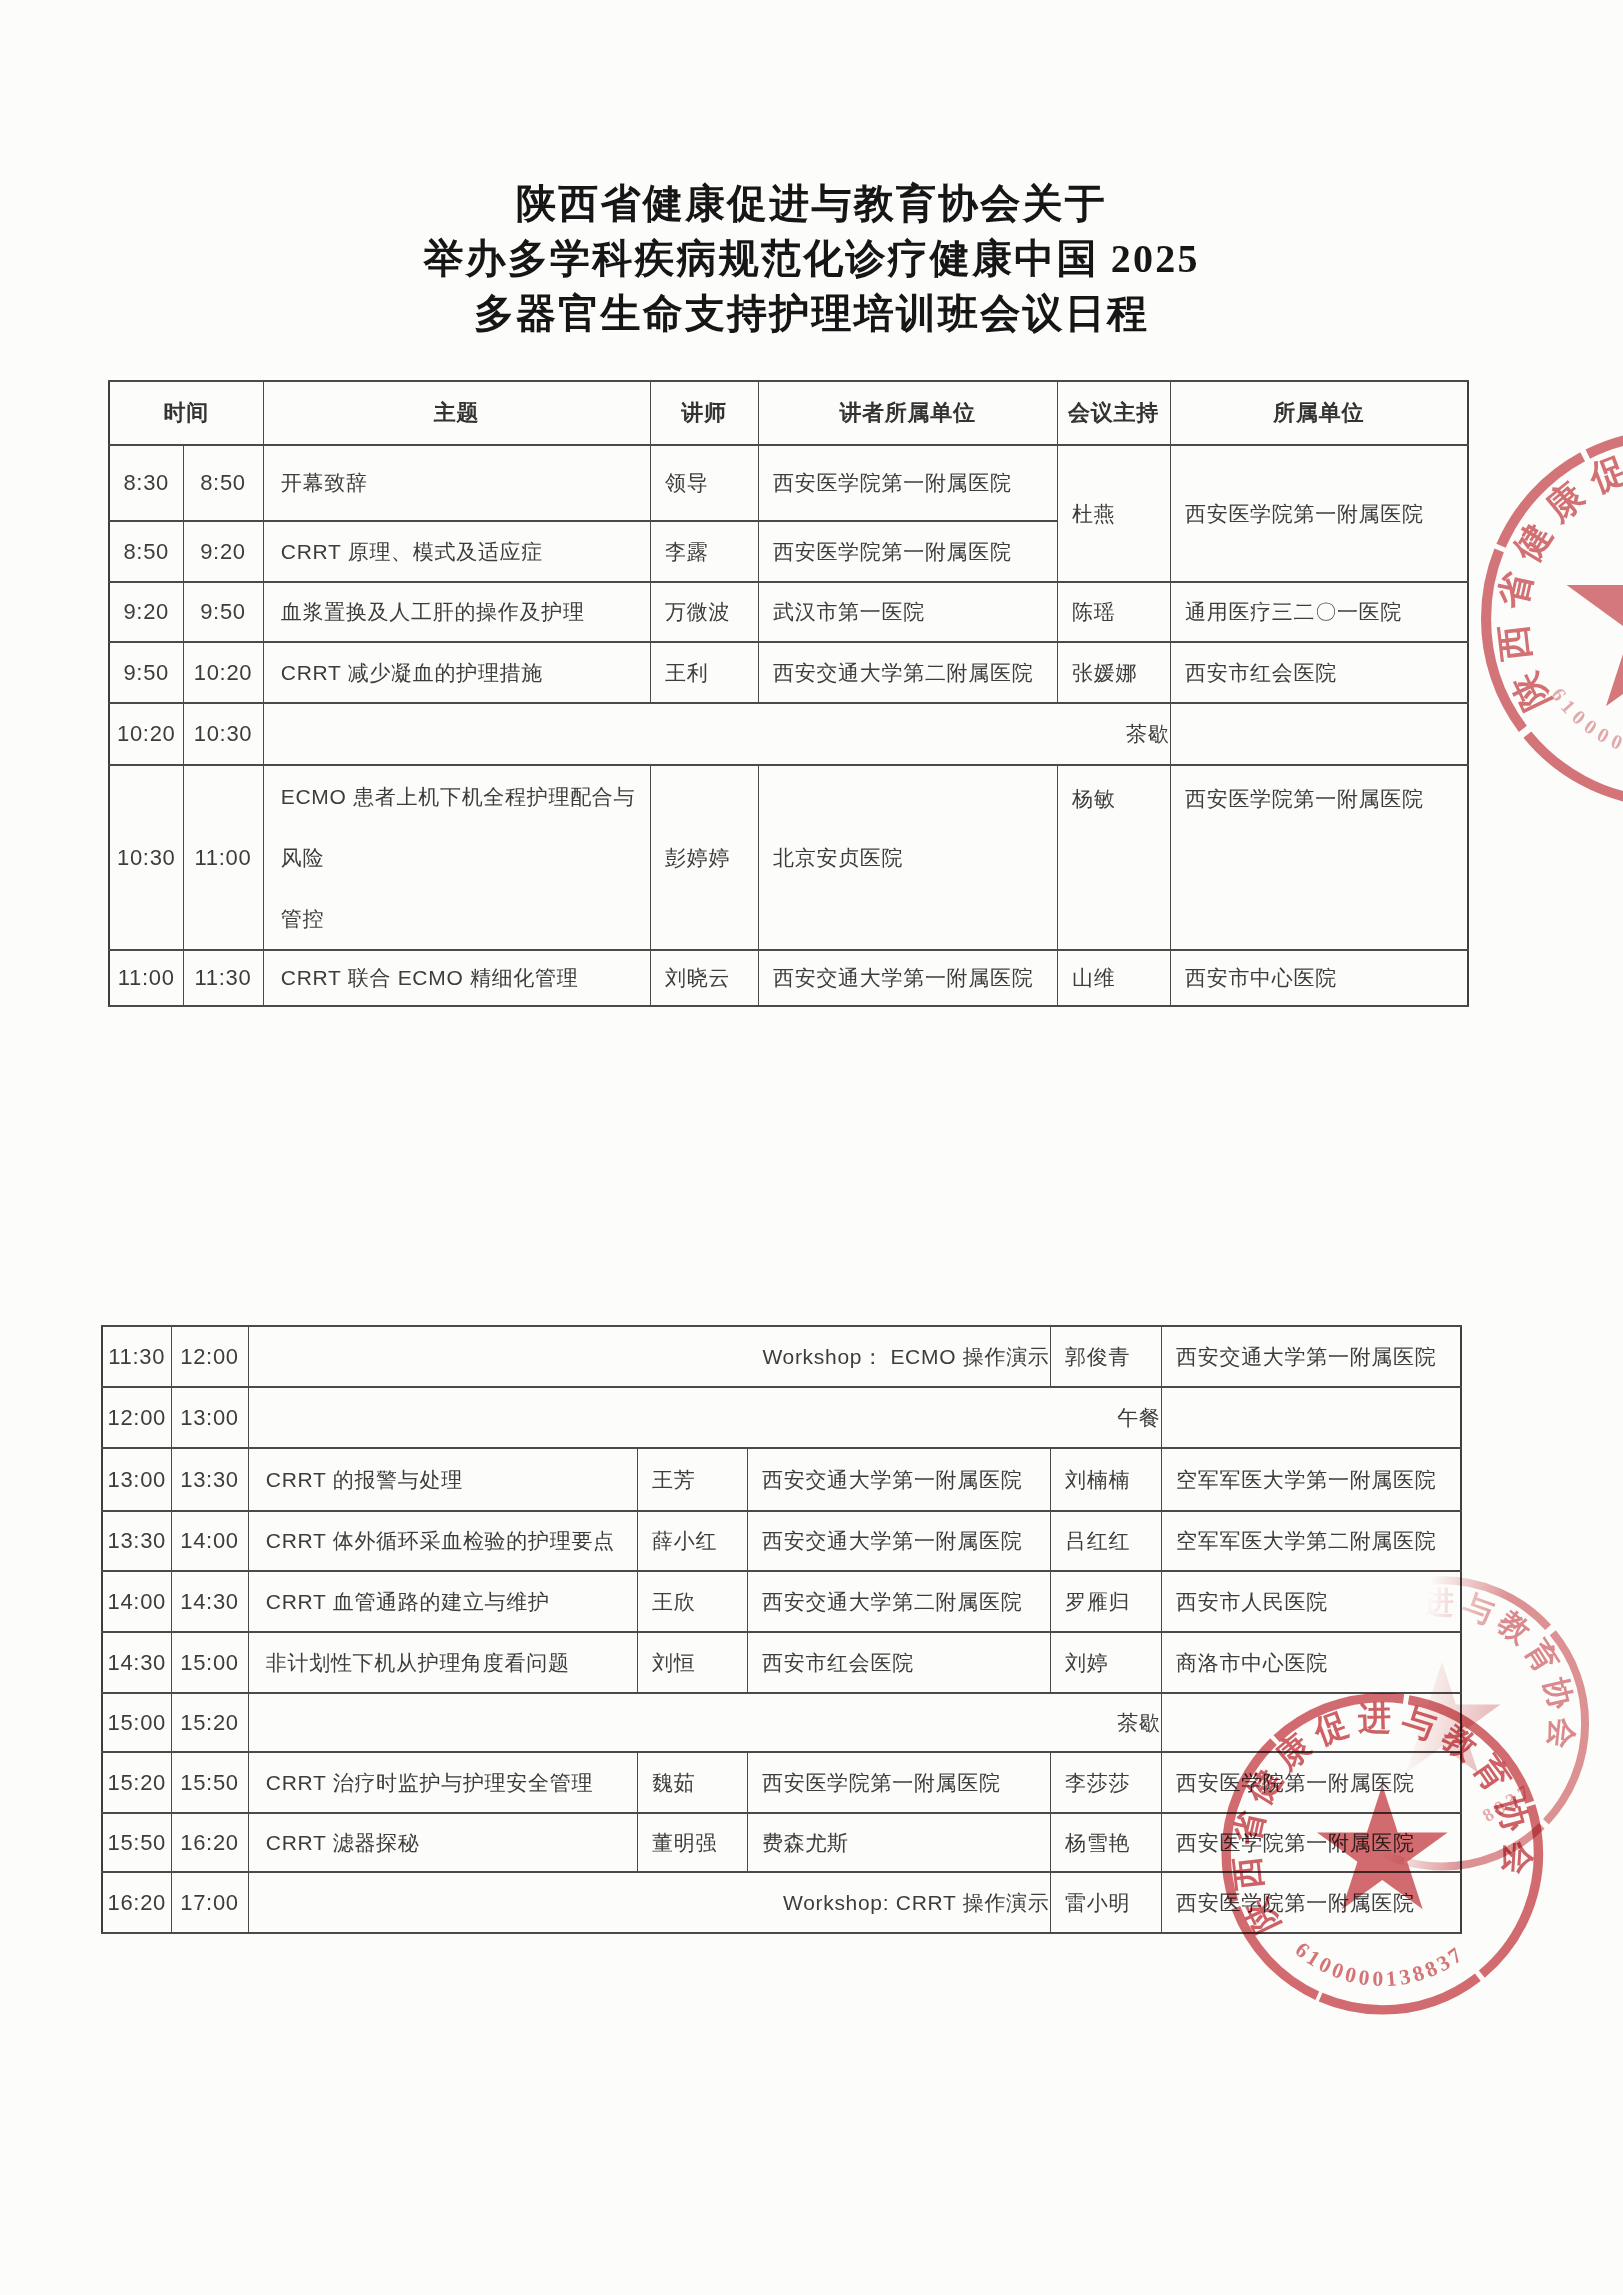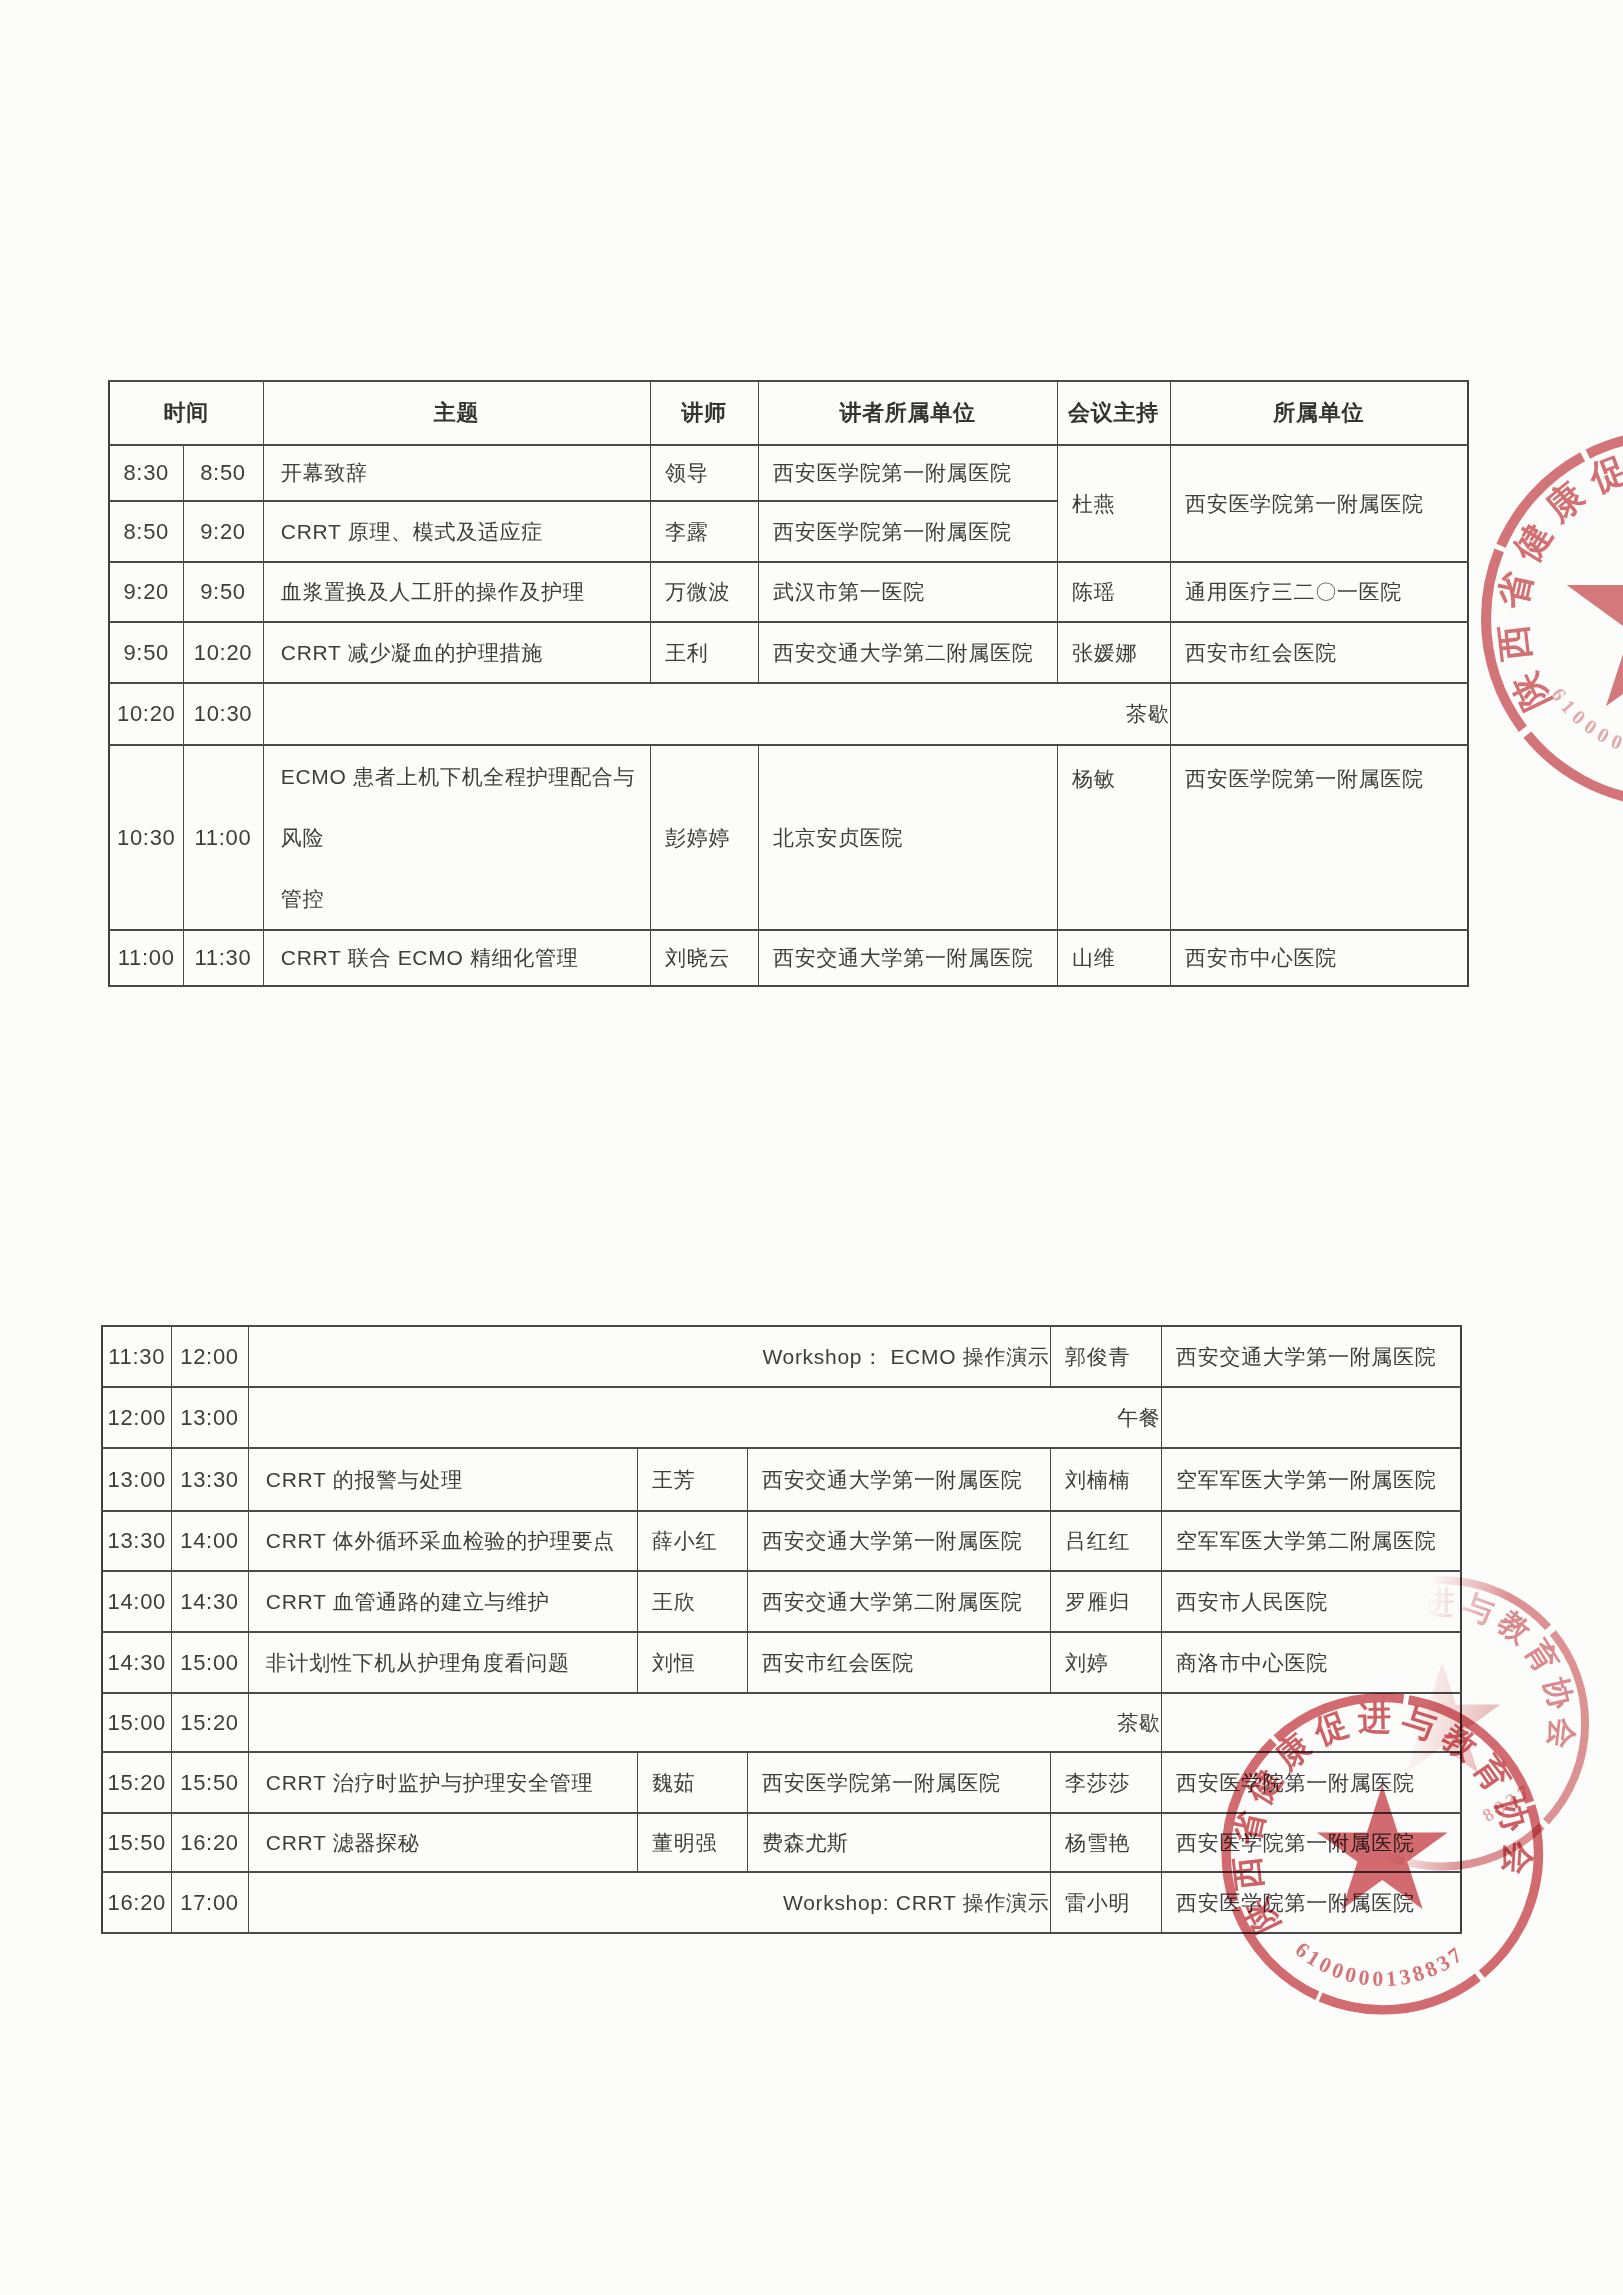--- a/index.html
+++ b/index.html
@@ -34,20 +34,25 @@
   #stamp-b{
     -webkit-mask-image:linear-gradient(100deg,transparent 40%,rgba(0,0,0,.95) 62%);
     mask-image:linear-gradient(100deg,transparent 40%,rgba(0,0,0,.95) 62%);
   }
 </style>
 </head>
 <body>
 
 <div id="page">
 
+  <div class="title-block">
+    <div>陕西省健康促进与教育协会关于</div>
+    <div>举办多学科疾病规范化诊疗健康中国 2025</div>
+    <div>多器官生命支持护理培训班会议日程</div>
+  </div>
 
   <table id="t1" class="sched" style="left: 108px; top: 380px; width: 1359px;">
       <colgroup>
         <col style="width: 74px;">
         <col style="width: 80px;">
         <col style="width: 387px;">
         <col style="width: 108px;">
         <col style="width: 299px;">
         <col style="width: 113px;">
         <col style="width: 298px;">
@@ -56,21 +61,21 @@
         <tr style="height: 64px;">
           <th colspan="2">时间</th>
           <th>主题</th>
           <th>讲师</th>
           <th>讲者所属单位</th>
           <th>会议主持</th>
           <th>所属单位</th>
         </tr>
       </thead>
       <tbody>
-        <tr style="height: 56px; margin-left: 36px;">
+        <tr style="height: 76px; margin-left: 36px;">
           <td class="time">8:30</td>
           <td class="time">8:50</td>
           <td class="topic">开幕致辞</td>
           <td class="l">领导</td>
           <td class="l">西安医学院第一附属医院</td>
           <td rowspan="2" class="l">杜燕</td>
           <td rowspan="2" class="l">西安医学院第一附属医院</td>
         </tr>
         <tr style="height: 61px;">
           <td class="time">8:50</td>

